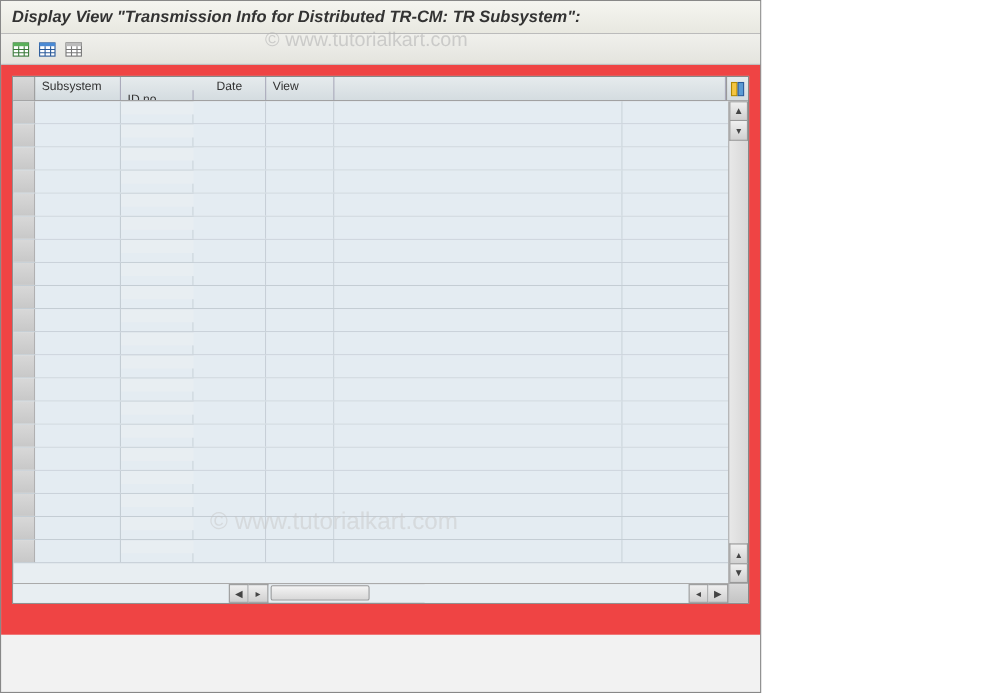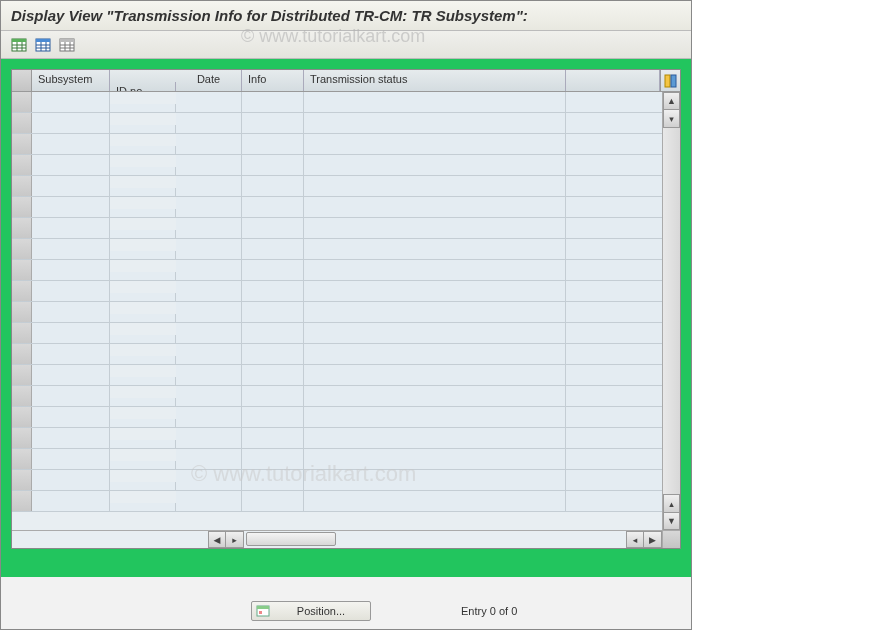--- a/index.html
+++ b/index.html
@@ -64,21 +64,21 @@
       left: 190px;
       top: 460px;
       color: rgba(200,200,200,0.5);
       font-size: 22px;
       font-family: Arial;
       pointer-events: none;
       z-index: 5;
     }
     .content-area {
       padding: 10px;
-      background: #22c55e;
+      background: #ef4444;
       height: calc(100% - 110px);
     }
     .grid-container {
       border: 1px solid #888;
       width: 670px;
       height: 480px;
       position: relative;
       background: #e8eef2;
       display: flex;
       flex-direction: column;
@@ -279,22 +279,21 @@
   <div class="watermark">© www.tutorialkart.com</div>
   <div class="watermark2">© www.tutorialkart.com</div>
 
   <div class="content-area">
     <div class="grid-container">
       <div class="grid-header">
         <div class="row-selector-header"></div>
         <div class="grid-header-cell col-subsystem">Subsystem</div>
         <div class="grid-header-cell col-idno">ID no.</div>
         <div class="grid-header-cell col-date">Date</div>
-        <div class="grid-header-cell col-time">Info</div>
-        <div class="grid-header-cell col-status">Transmission status</div>
+        <div class="grid-header-cell col-time">View</div>
         <div style="flex:1" class="grid-header-cell"></div>
         <div class="config-btn-cell">
           <svg width="14" height="14" viewBox="0 0 14 14">
               <rect x="1" y="1" width="5" height="12" fill="#f4c542" stroke="#b08800"></rect>
               <rect x="7" y="1" width="5" height="12" fill="#5a9ad4" stroke="#2a5a9a"></rect>
             </svg>
         </div>
       </div>
 
       <div class="grid-body">
@@ -497,24 +496,13 @@
           <div class="hscroll-thumb"></div>
         </div>
         <div class="hscroll-gap"></div>
         <div class="hscroll-btn">◂</div>
         <div class="hscroll-btn" style="border-left:none">▶</div>
         <div class="corner-box"></div>
       </div>
     </div>
   </div>
 
-  <div class="footer">
-    <div class="position-btn">
-      <svg class="picon" viewBox="0 0 14 14">
-          <rect x="1" y="2" width="12" height="10" fill="#fff" stroke="#6a8"></rect>
-          <rect x="1" y="2" width="12" height="3" fill="#8c8"></rect>
-          <rect x="3" y="7" width="3" height="3" fill="#e88"></rect>
-        </svg>
-      <span style="flex:1;text-align:center">Position...</span>
-    </div>
-    <span class="entry-text">Entry 0 of 0</span>
-  </div>
 </div>
 
 </body></html>

